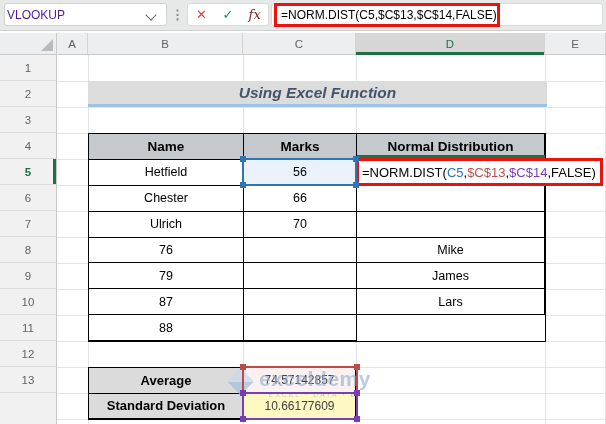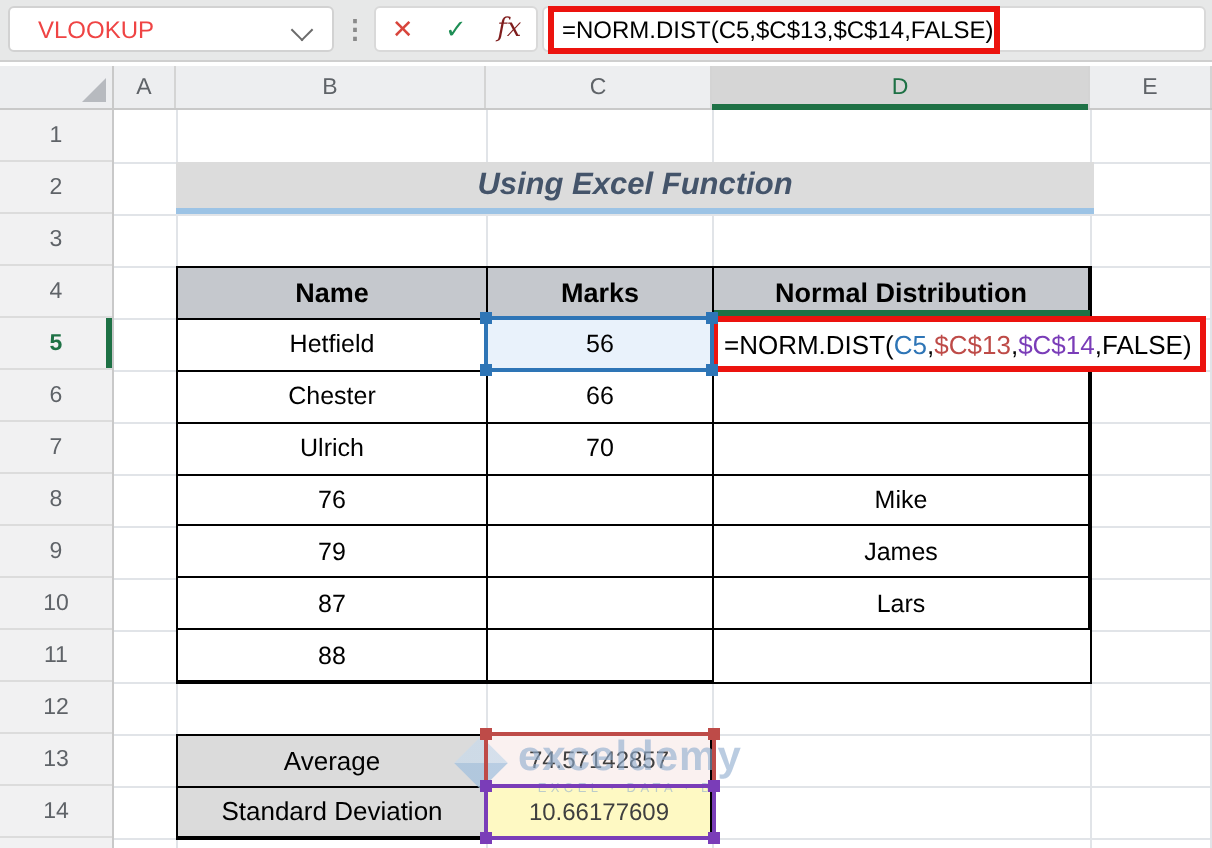--- a/index.html
+++ b/index.html
@@ -4,21 +4,21 @@
 <style>
   html,body{margin:0;padding:0;}
   .screen{position:relative;width:606px;height:424px;overflow:hidden;background:#fff;
           font-family:"Liberation Sans",sans-serif;}
 
   
   .topbar{position:absolute;left:0;top:0;width:606px;height:30px;background:#E7E8E8;
           border-bottom:1px solid #CFCFCF;z-index:60;}
   .namebox{position:absolute;left:4px;top:3px;width:163px;height:23px;background:#fff;
            border:1px solid #D2D2D2;border-radius:3px;box-sizing:border-box;display:flex;align-items:center;}
-  .namebox .nb-text{padding-left:14px;font-size:12px;color:#ef4444;}
+  .namebox .nb-text{padding-left:2px;font-size:12px;color:#4c1d95;}
   .chev{position:absolute;right:11px;top:7px;width:7px;height:7px;border-right:1.6px solid #6b6b6b;
         border-bottom:1.6px solid #6b6b6b;transform:rotate(45deg);}
   .dots{position:absolute;left:170px;top:3px;width:15px;height:23px;display:flex;align-items:center;
         justify-content:center;color:#8a8a8a;font-size:13px;font-weight:bold;}
   .tools{position:absolute;left:187px;top:3px;width:82px;height:23px;background:#fff;
          border:1px solid #D9D9D9;border-radius:3px;box-sizing:border-box;display:flex;}
   .tools button{flex:1;border:0;background:transparent;padding:0;cursor:pointer;font-size:13px;line-height:21px;}
   .btn-cancel{color:#D8453C;}
   .btn-enter{color:#1E8E55;}
   .btn-fx{font-family:"DejaVu Serif",serif;font-style:italic;color:#7f1d1d;font-size:13.5px;}
@@ -68,21 +68,21 @@
          display:flex;align-items:center;justify-content:center;font-size:12.5px;color:#000;}
   .mhead{background:#C5C8CD;font-weight:bold;font-size:13.5px;}
   .c5ref{background:#E9F2FB;}
 
   
   #stats-table{position:absolute;left:88px;top:367px;width:269px;height:53px;box-sizing:border-box;
                border:1px solid #000;background:#fff;display:grid;
                grid-template-columns:155px 112px;grid-auto-rows:calc(51px/2);z-index:10;}
   .scell{border-right:1px solid #000;border-bottom:1px solid #000;box-sizing:border-box;
          display:flex;align-items:center;justify-content:center;}
-  .slabel{background:#DBDBDB;font-weight:normal;font-size:13px;color:#000;}
+  .slabel{background:#DBDBDB;font-weight:bold;font-size:13px;color:#000;}
   .sval{font-size:12px;color:#3F3F3F;}
   .tint-red{background:#FAF1F0;}
   .tint-purple{background:#fef9c3;}
 
   
   #watermark{position:absolute;left:229px;top:367px;z-index:20;display:flex;align-items:flex-start;
              pointer-events:none;text-align:center;}
   .wm-diamond{width:19px;height:19px;margin:5px 9px 0 2px;transform:rotate(45deg);
               background:linear-gradient(135deg,#C9DAEA 50%,#A3C1DE 50%);opacity:.75;}
   .wm-brand{font-size:21px;font-weight:bold;color:rgba(144,173,206,0.62);line-height:24px;letter-spacing:.5px;}
@@ -168,23 +168,20 @@
         <span>10</span>
       </div>
       <div class="rowcell" style="top: 260px;">
         <span>11</span>
       </div>
       <div class="rowcell" style="top: 286px;">
         <span>12</span>
       </div>
       <div class="rowcell" style="top: 312px;">
         <span>13</span>
-      </div>
-      <div class="rowcell" style="top: 338px;">
-        <span>14</span>
       </div>
     </div>
 
   <div class="sheet"></div>
   <div id="gridlines">
       <div class="vline" style="left: 31px;"></div>
       <div class="vline" style="left: 186px;"></div>
       <div class="vline" style="left: 299px;"></div>
       <div class="vline" style="left: 488px;"></div>
       <div class="vline" style="left: 548px;"></div>

